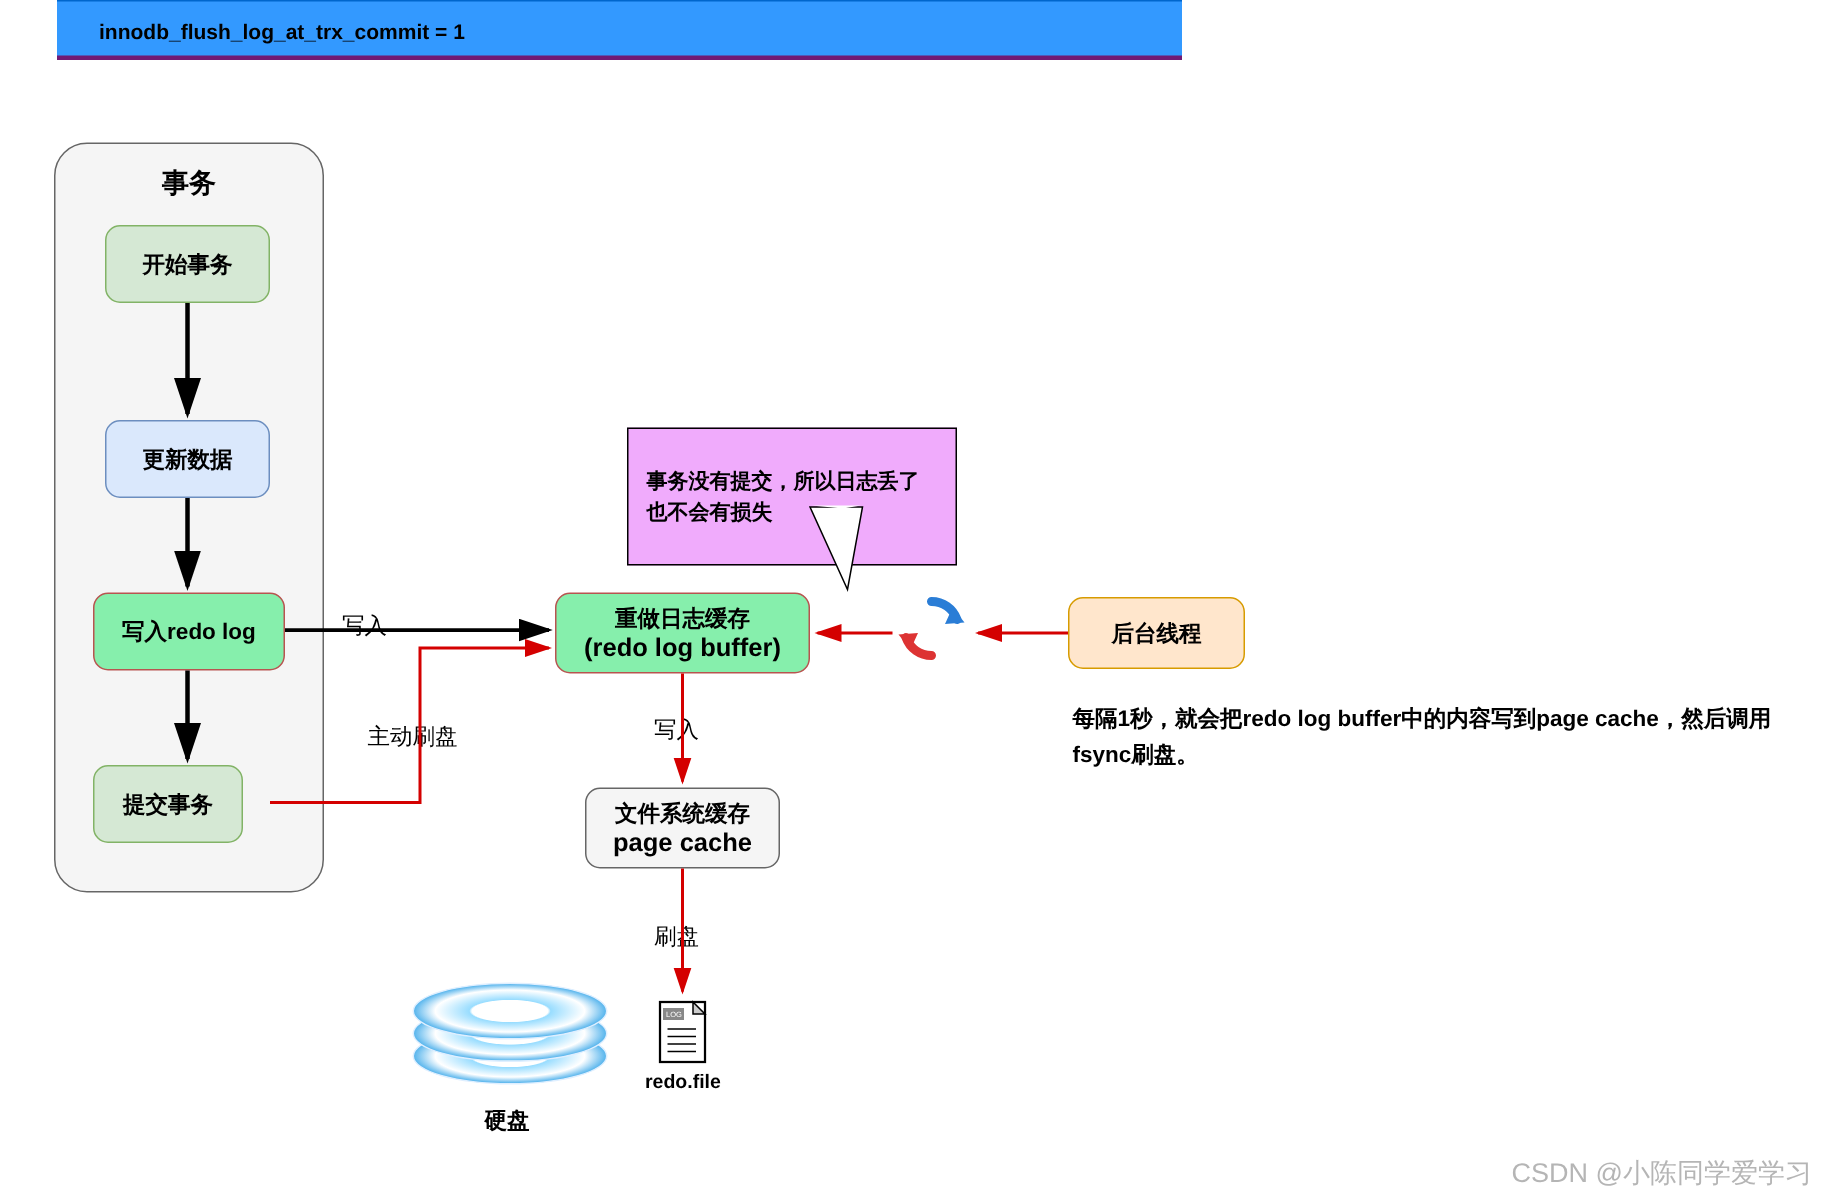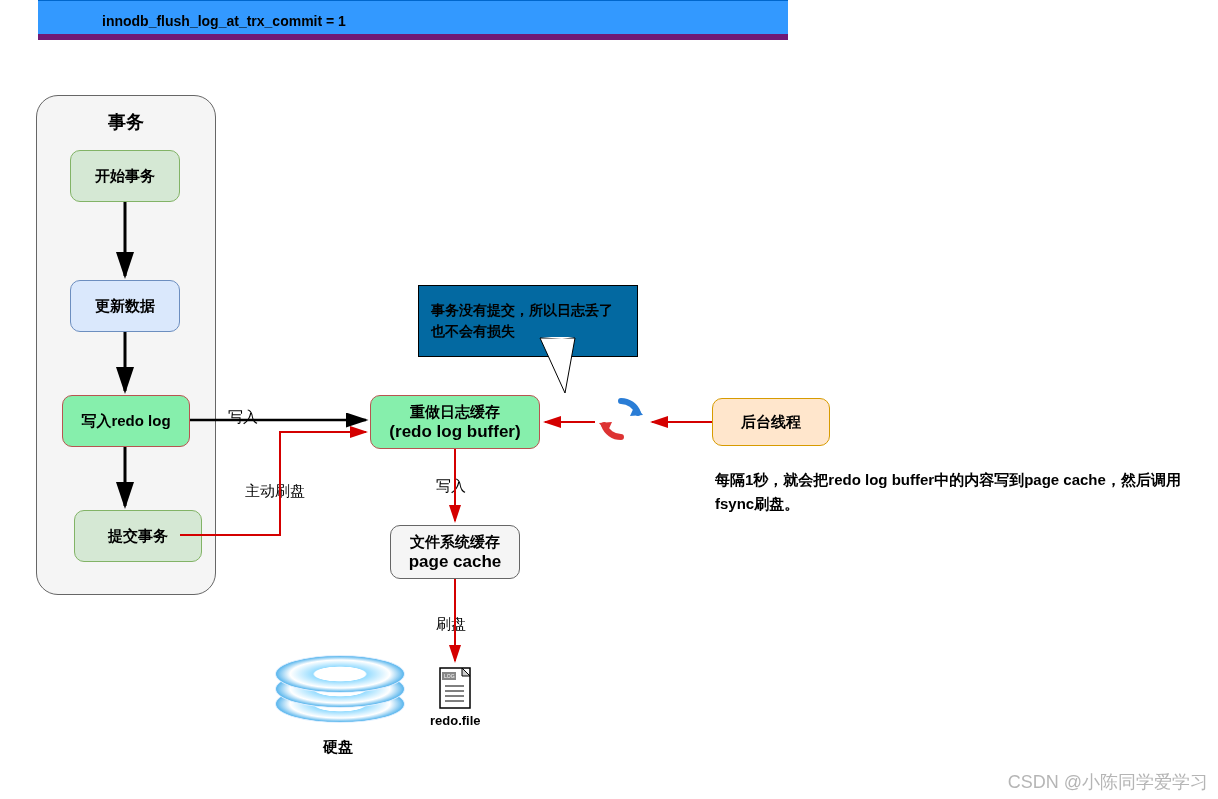--- a/index.html
+++ b/index.html
@@ -13,23 +13,23 @@
     position: relative;
   }
   .header-bar {
     position: absolute;
     top: 0;
     left: 38px;
     width: 750px;
     height: 40px;
     background: #3399ff;
     border-top: 1px solid #0066cc;
-    border-bottom: 6px solid #701a75;
+    border-bottom: 3px solid #701a75;
     line-height: 40px;
-    padding-left: 64px;
+    padding-left: 28px;
     font-weight: bold;
     font-size: 14px;
     color: #000;
   }
   .tx-group {
     position: absolute;
     top: 95px;
     left: 36px;
     width: 180px;
     height: 500px;
@@ -66,23 +66,23 @@
     font-size: 15px;
   }
   .desc {
     position: absolute;
     font-weight: bold;
     font-size: 15px;
     line-height: 1.6;
   }
   .callout {
     position: absolute;
-    background: #0369a1;
+    background: #f0abfc;
     border: 1px solid #000;
-    padding: 14px 12px;
+    padding: 24px 12px;
     font-weight: bold;
     font-size: 14px;
     line-height: 1.5;
   }
   svg.overlay {
     position: absolute;
     top: 0; left: 0;
     width: 1218px;
     height: 799px;
     pointer-events: none;
@@ -121,21 +121,21 @@
 
 <div class="header-bar">innodb_flush_log_at_trx_commit = 1</div>
 
 <div class="tx-group">
   <div class="tx-group-title">事务</div>
 </div>
 
 <div class="node node-green" style="top:150px; left:70px; width:110px; height:52px;">开始事务</div>
 <div class="node node-blue" style="top:280px; left:70px; width:110px; height:52px;">更新数据</div>
 <div class="node node-pink" style="top:395px; left:62px; width:128px; height:52px;">写入redo log</div>
-<div class="node node-green" style="top:510px; left:62px; width:128px; height:52px;margin-left:12px;">提交事务</div>
+<div class="node node-green" style="top:510px; left:62px; width:100px; height:52px;">提交事务</div>
 
 <div class="node node-pink" style="top:395px; left:370px; width:170px; height:54px;">
   <span>重做日志缓存</span>
   <span class="sub">(redo log buffer)</span>
 </div>
 
 <div class="node node-grey" style="top:525px; left:390px; width:130px; height:54px;">
   <span>文件系统缓存</span>
   <span class="sub">page cache</span>
 </div>

